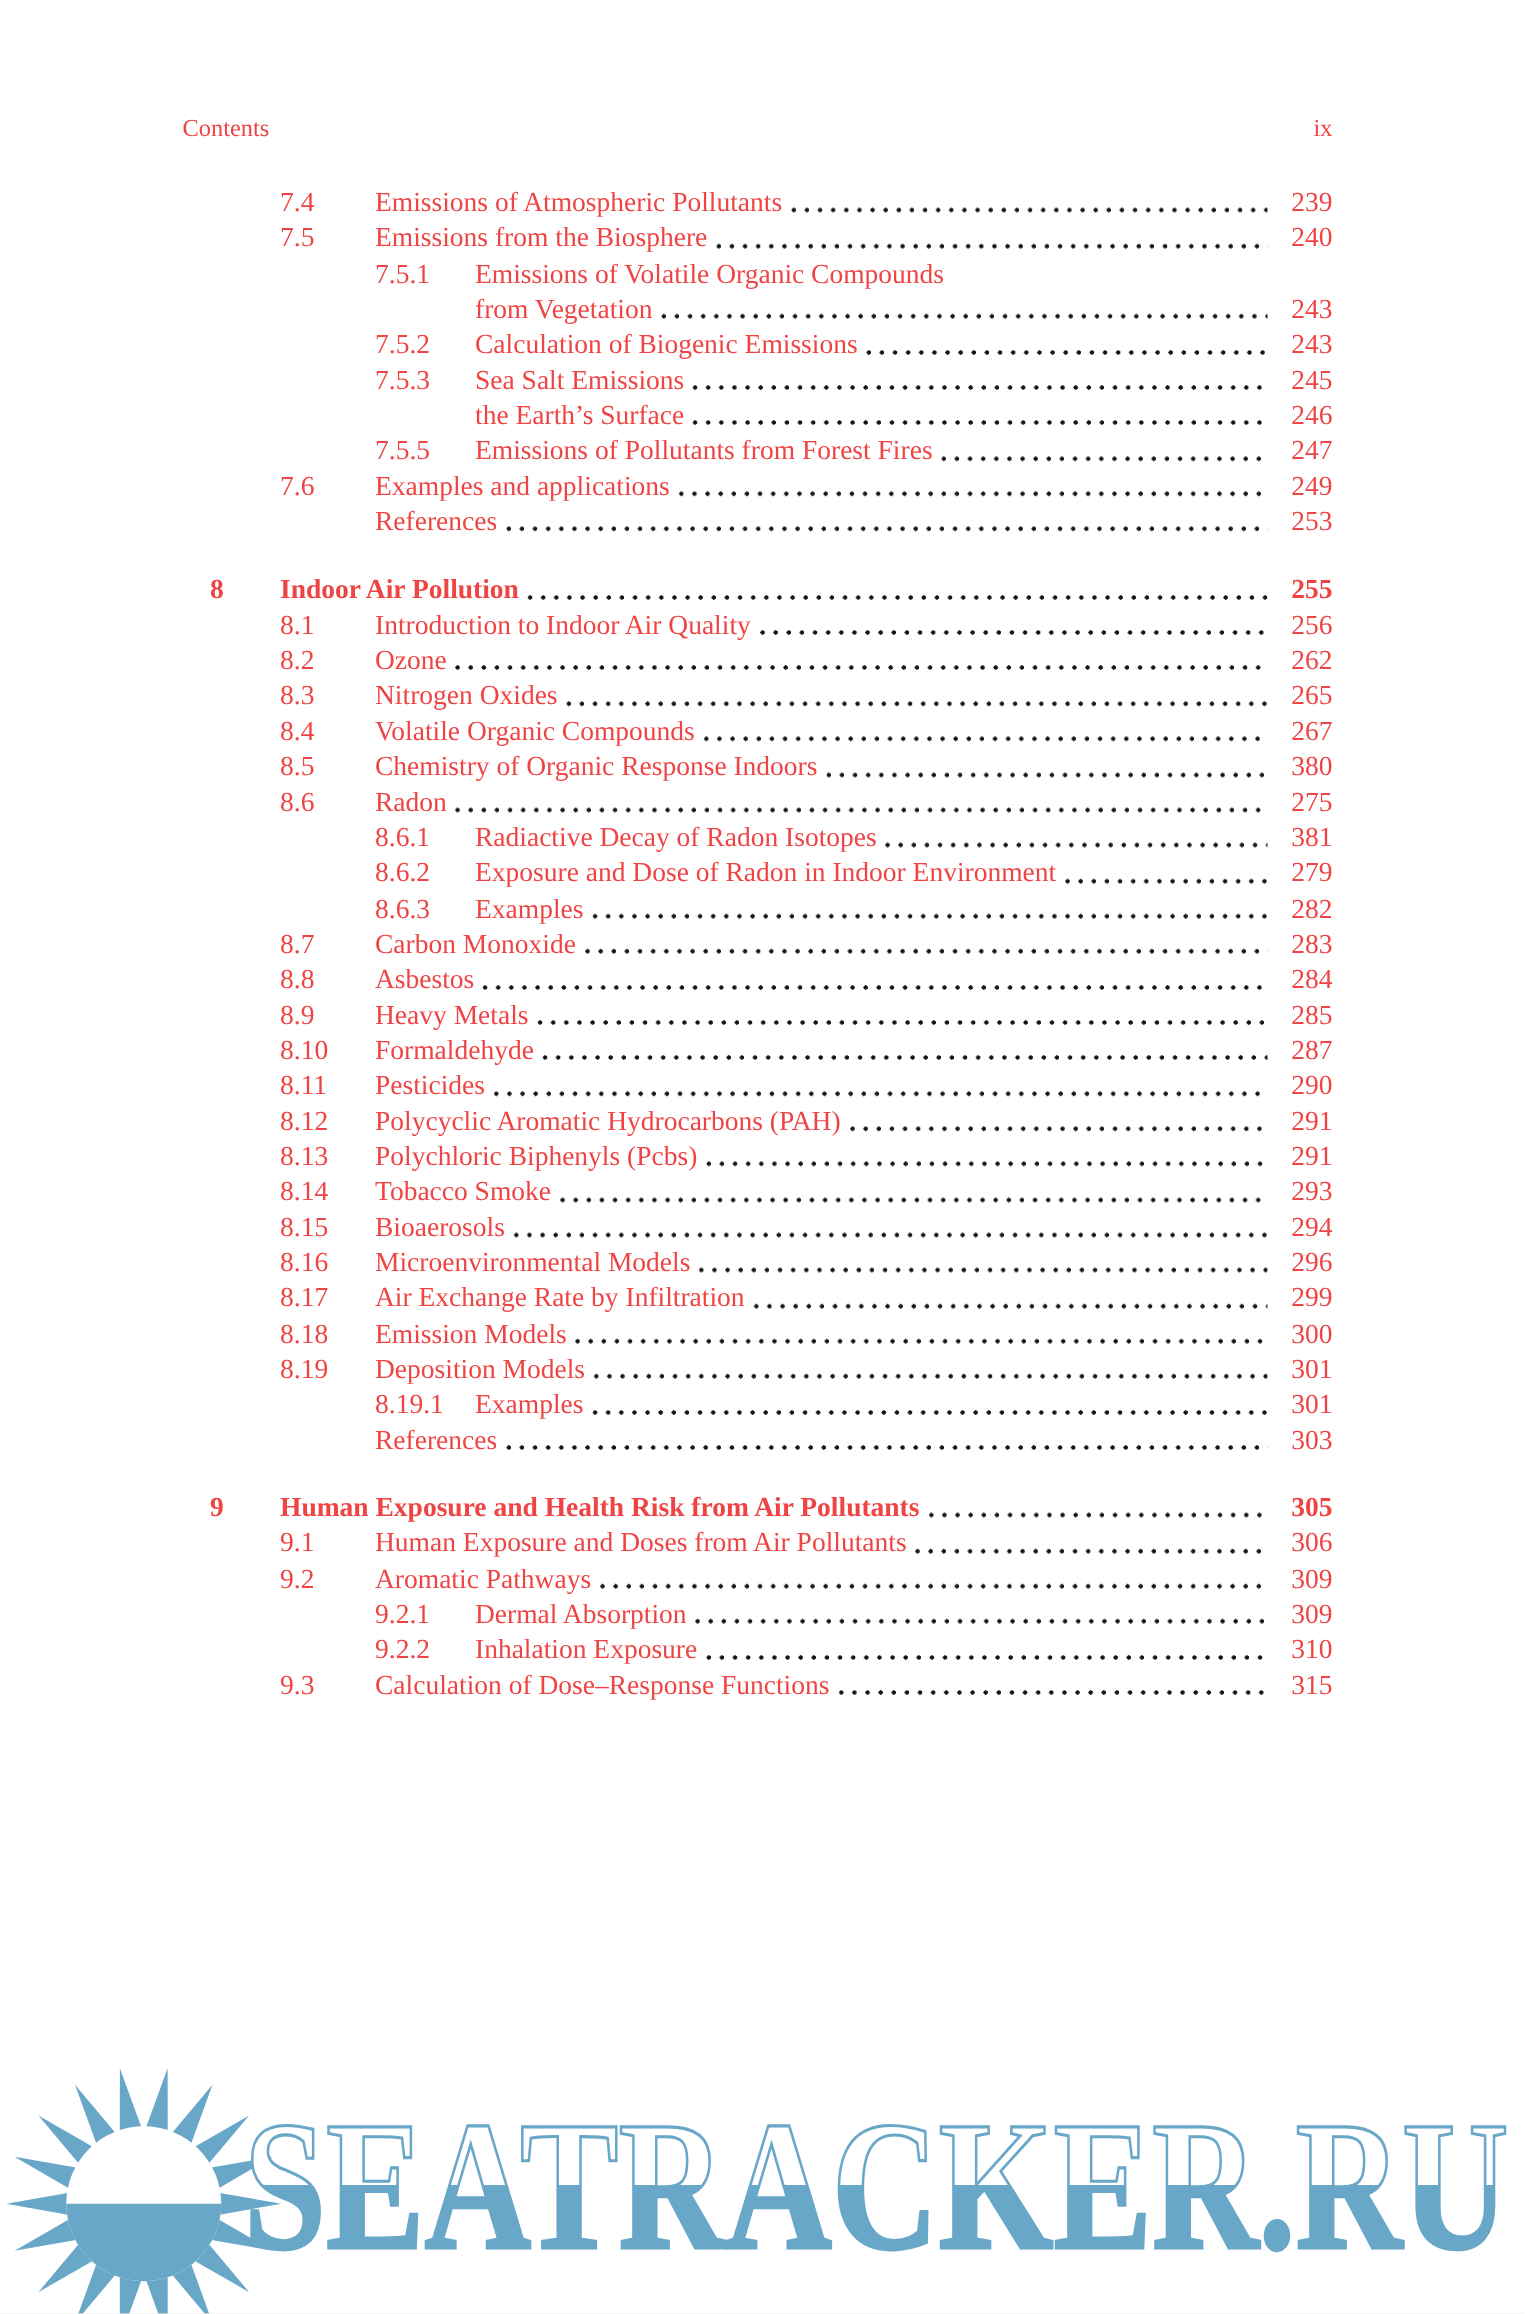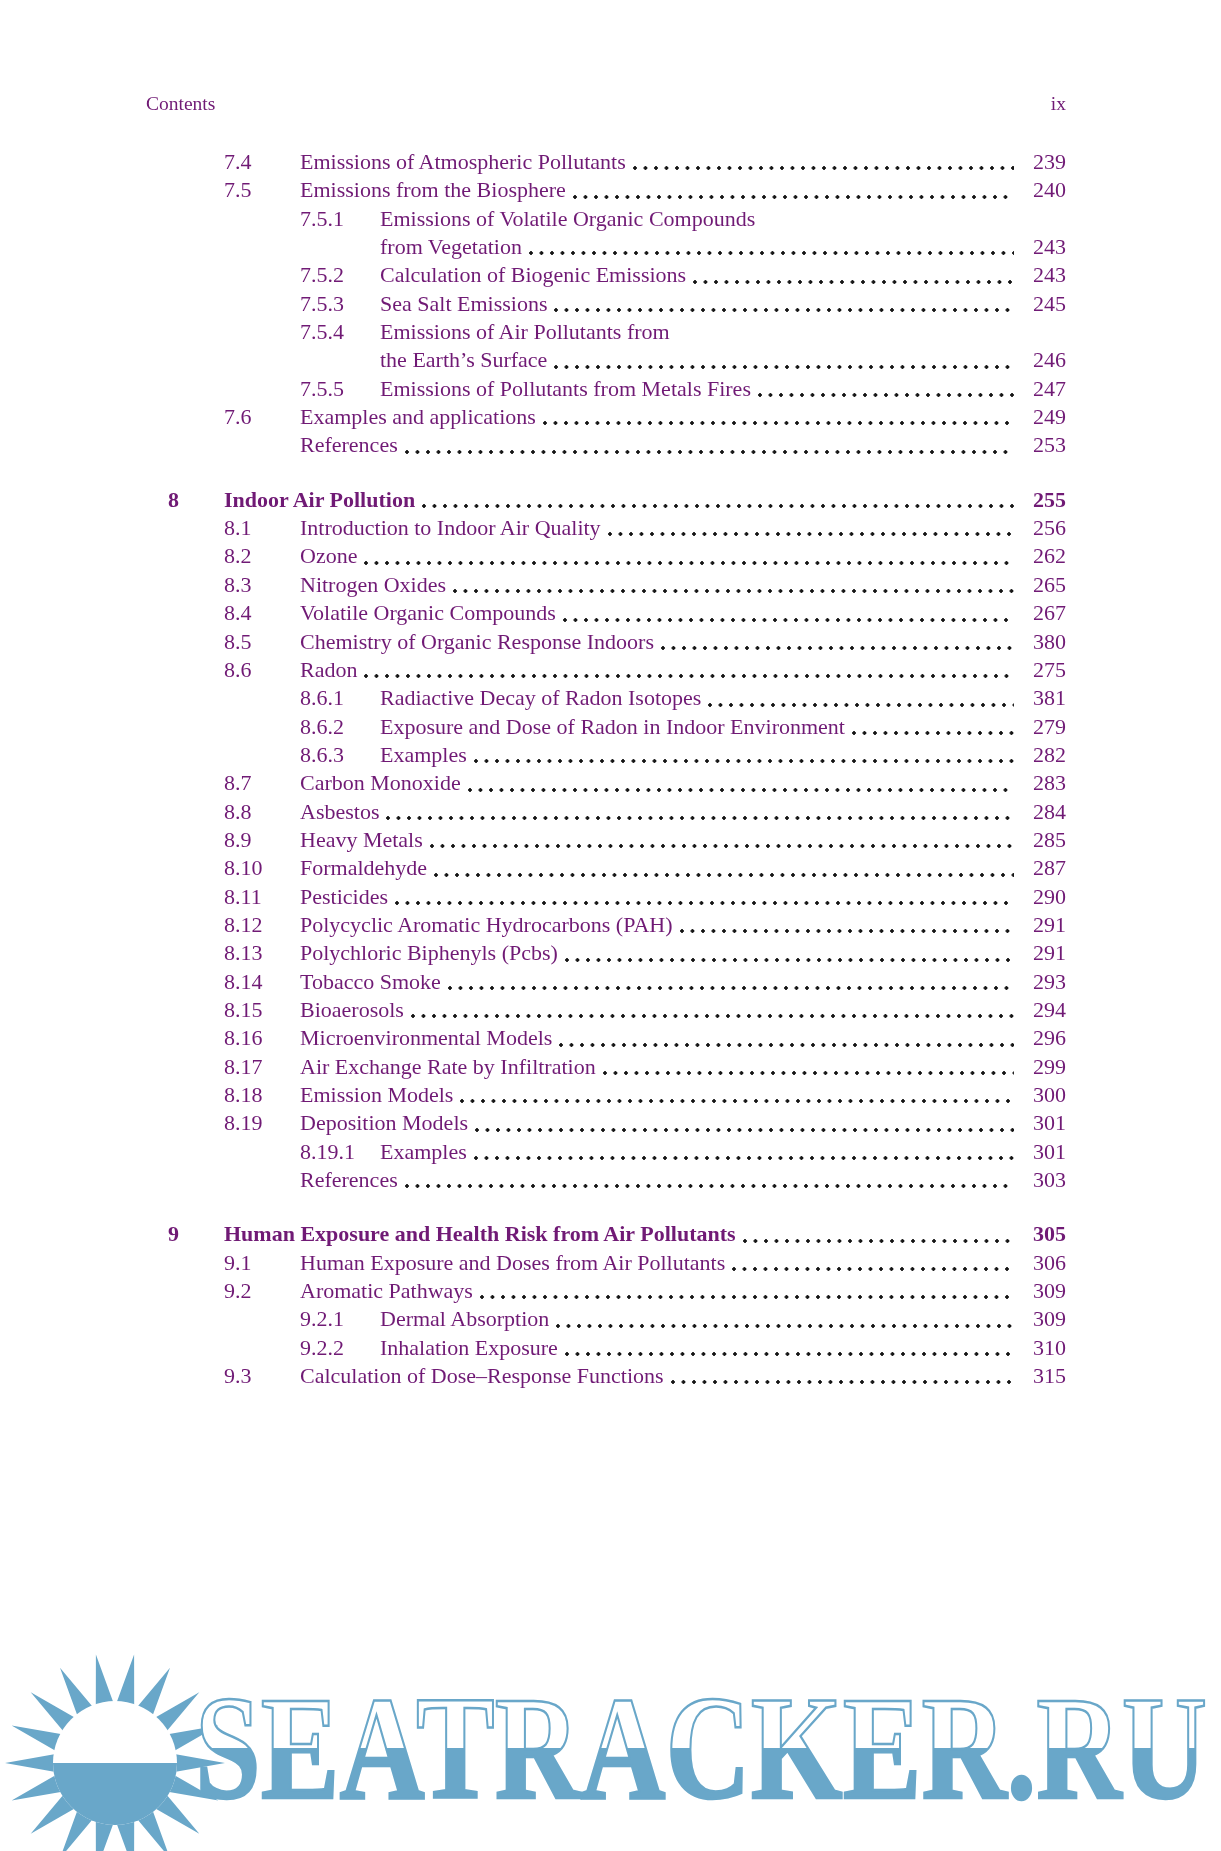--- a/index.html
+++ b/index.html
@@ -2,21 +2,21 @@
 <html><head>
 <meta charset="utf-8">
 <style>
   html,body{margin:0;padding:0;background:#e8e8e8;}
   .page{
     position:relative;
     width:1221px;height:1851px;
     background:#ffffff;
     overflow:hidden;
     font-family:"Liberation Serif","DejaVu Serif",serif;
-    color:#701a75;
+    color:#ef4444;
   }
   .header{
     display:flex;justify-content:space-between;align-items:baseline;
     margin:92px 155px 0 146px;
     font-size:19.5px;line-height:24px;
   }
   .toc{
     margin:32px 155px 0 146px;
     width:920px;
   }
@@ -86,34 +86,29 @@
     <span class="title">Calculation of Biogenic Emissions</span>
     <span class="leader"></span>
     <span class="pagenum">243</span>
   </div>
       <div class="toc-row row-subsection">
     <span class="num">7.5.3</span>
     <span class="title">Sea Salt Emissions</span>
     <span class="leader"></span>
     <span class="pagenum">245</span>
   </div>
-      <div class="toc-row row-subsection">
-    <span class="num">7.5.4</span>
-    <span class="title">Emissions of Air Pollutants from</span>
-
-  </div>
       <div class="toc-row row-wrap">
     <span class="num"></span>
     <span class="title">the Earth’s Surface</span>
     <span class="leader"></span>
     <span class="pagenum">246</span>
   </div>
       <div class="toc-row row-subsection">
     <span class="num">7.5.5</span>
-    <span class="title">Emissions of Pollutants from Metals Fires</span>
+    <span class="title">Emissions of Pollutants from Forest Fires</span>
     <span class="leader"></span>
     <span class="pagenum">247</span>
   </div>
       <div class="toc-row row-section">
     <span class="num">7.6</span>
     <span class="title">Examples and applications</span>
     <span class="leader"></span>
     <span class="pagenum">249</span>
   </div>
       <div class="toc-row row-references">

